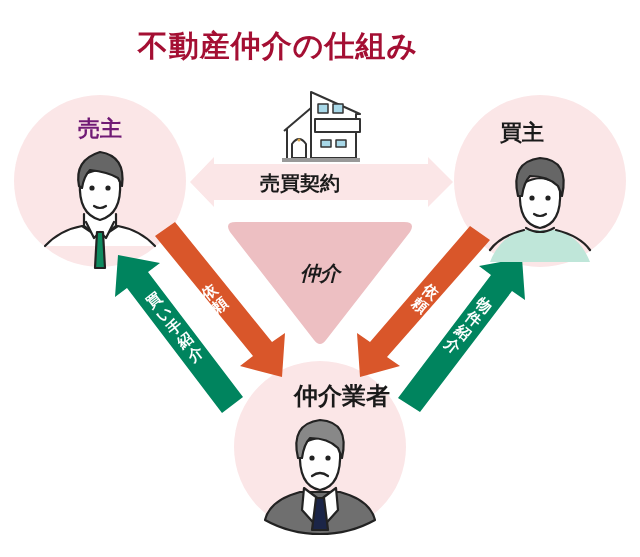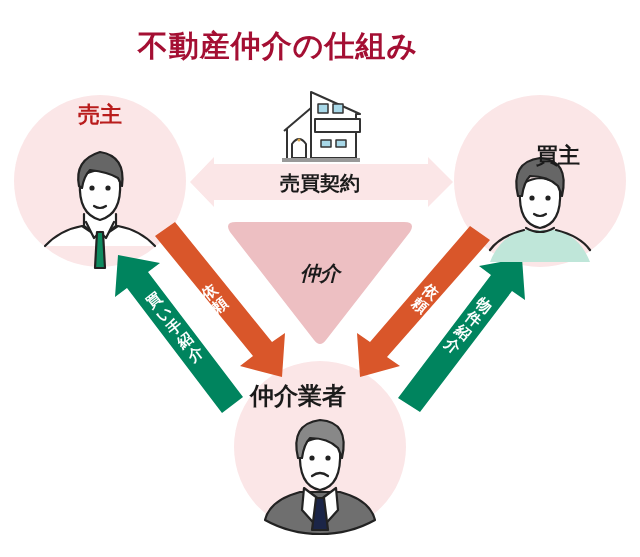--- a/index.html
+++ b/index.html
@@ -83,24 +83,24 @@
     <path d="M304,488 L320,500 L336,488 L338,510 L320,530 L302,510 Z" fill="#fff"></path>
     <polygon points="316,498 324,498 328,530 312,530" fill="#1b2547"></polygon>
     <path d="M300,450 Q298,486 320,490 Q342,486 340,450 Q338,440 320,438 Q302,440 300,450 Z" fill="#fff"></path>
     <path d="M298,458 Q290,424 320,420 Q350,422 342,458 L338,448 Q328,438 310,438 Q304,444 302,458 Z" fill="#888"></path>
     <circle cx="312" cy="458" r="1.5" fill="#222"></circle>
     <circle cx="328" cy="458" r="1.5" fill="#222"></circle>
     <path d="M312,476 Q320,470 328,476" fill="none"></path>
   </g>
 </svg>
 
-<div style="position:absolute;left:60px;top:100px;width:80px;text-align:center;font-size:22px;font-weight:bold;color:#b91c1c;">売主</div>
-<div style="position:absolute;left:500px;top:118px;width:80px;text-align:right;font-size:22px;font-weight:bold;color:#1a1a1a;margin-top:23px;">買主</div>
-<div style="position:absolute;left:250px;top:380px;width:140px;text-align:left;font-size:24px;font-weight:bold;color:#1a1a1a;">仲介業者</div>
-<div style="position:absolute;left:260px;top:170px;width:120px;text-align:center;font-size:20px;font-weight:bold;color:#1a1a1a;">売買契約</div>
+<div style="position:absolute;left:60px;top:114px;width:80px;text-align:center;font-size:22px;font-weight:bold;color:#701a75;">売主</div>
+<div style="position:absolute;left:500px;top:118px;width:80px;text-align:left;font-size:22px;font-weight:bold;color:#1a1a1a;">買主</div>
+<div style="position:absolute;left:250px;top:380px;width:140px;text-align:right;font-size:24px;font-weight:bold;color:#1a1a1a;">仲介業者</div>
+<div style="position:absolute;left:260px;top:170px;width:120px;font-size:20px;font-weight:bold;color:#1a1a1a;">売買契約</div>
 <div style="position:absolute;left:280px;top:260px;width:80px;text-align:center;font-size:20px;font-weight:bold;color:#1a1a1a;font-style:italic;">仲介</div>
 
 <div style="position:absolute;left:205px;top:282px;transform:rotate(-38deg);color:#fff;font-size:15px;font-weight:bold;line-height:17px;width:20px;text-align:center;">
   <div>依</div>
   <div>頼</div>
 </div>
 <div style="position:absolute;left:165px;top:285px;transform:rotate(-38deg);color:#fff;font-size:15px;font-weight:bold;line-height:17px;width:20px;text-align:center;">
   <div>買</div>
   <div>い</div>
   <div>手</div>

